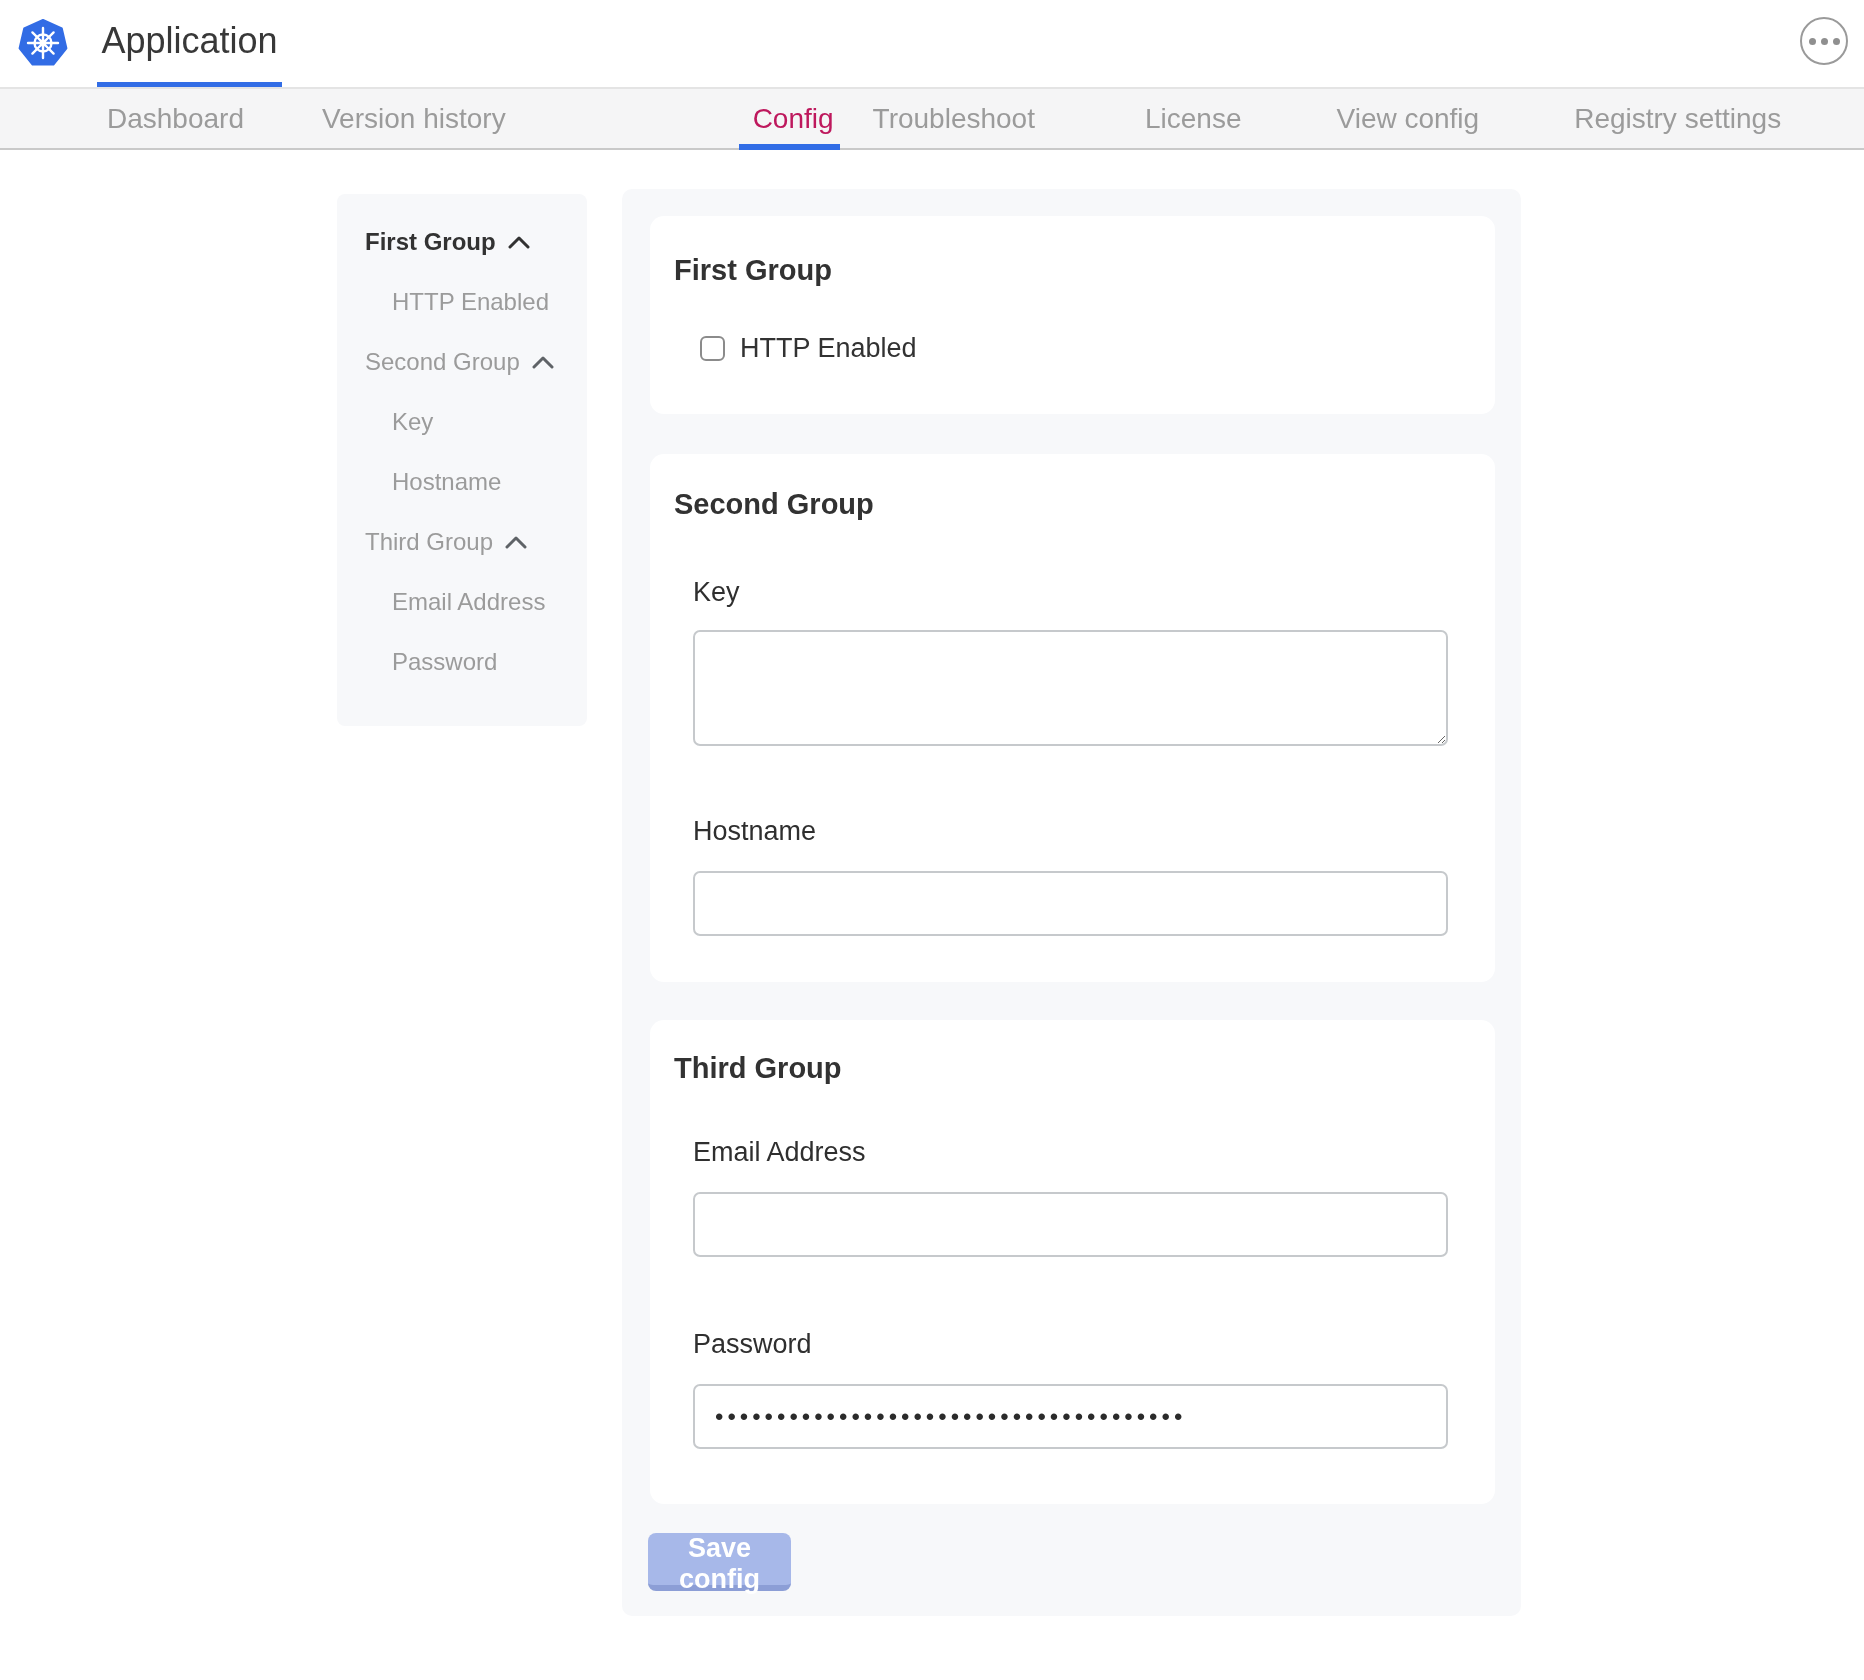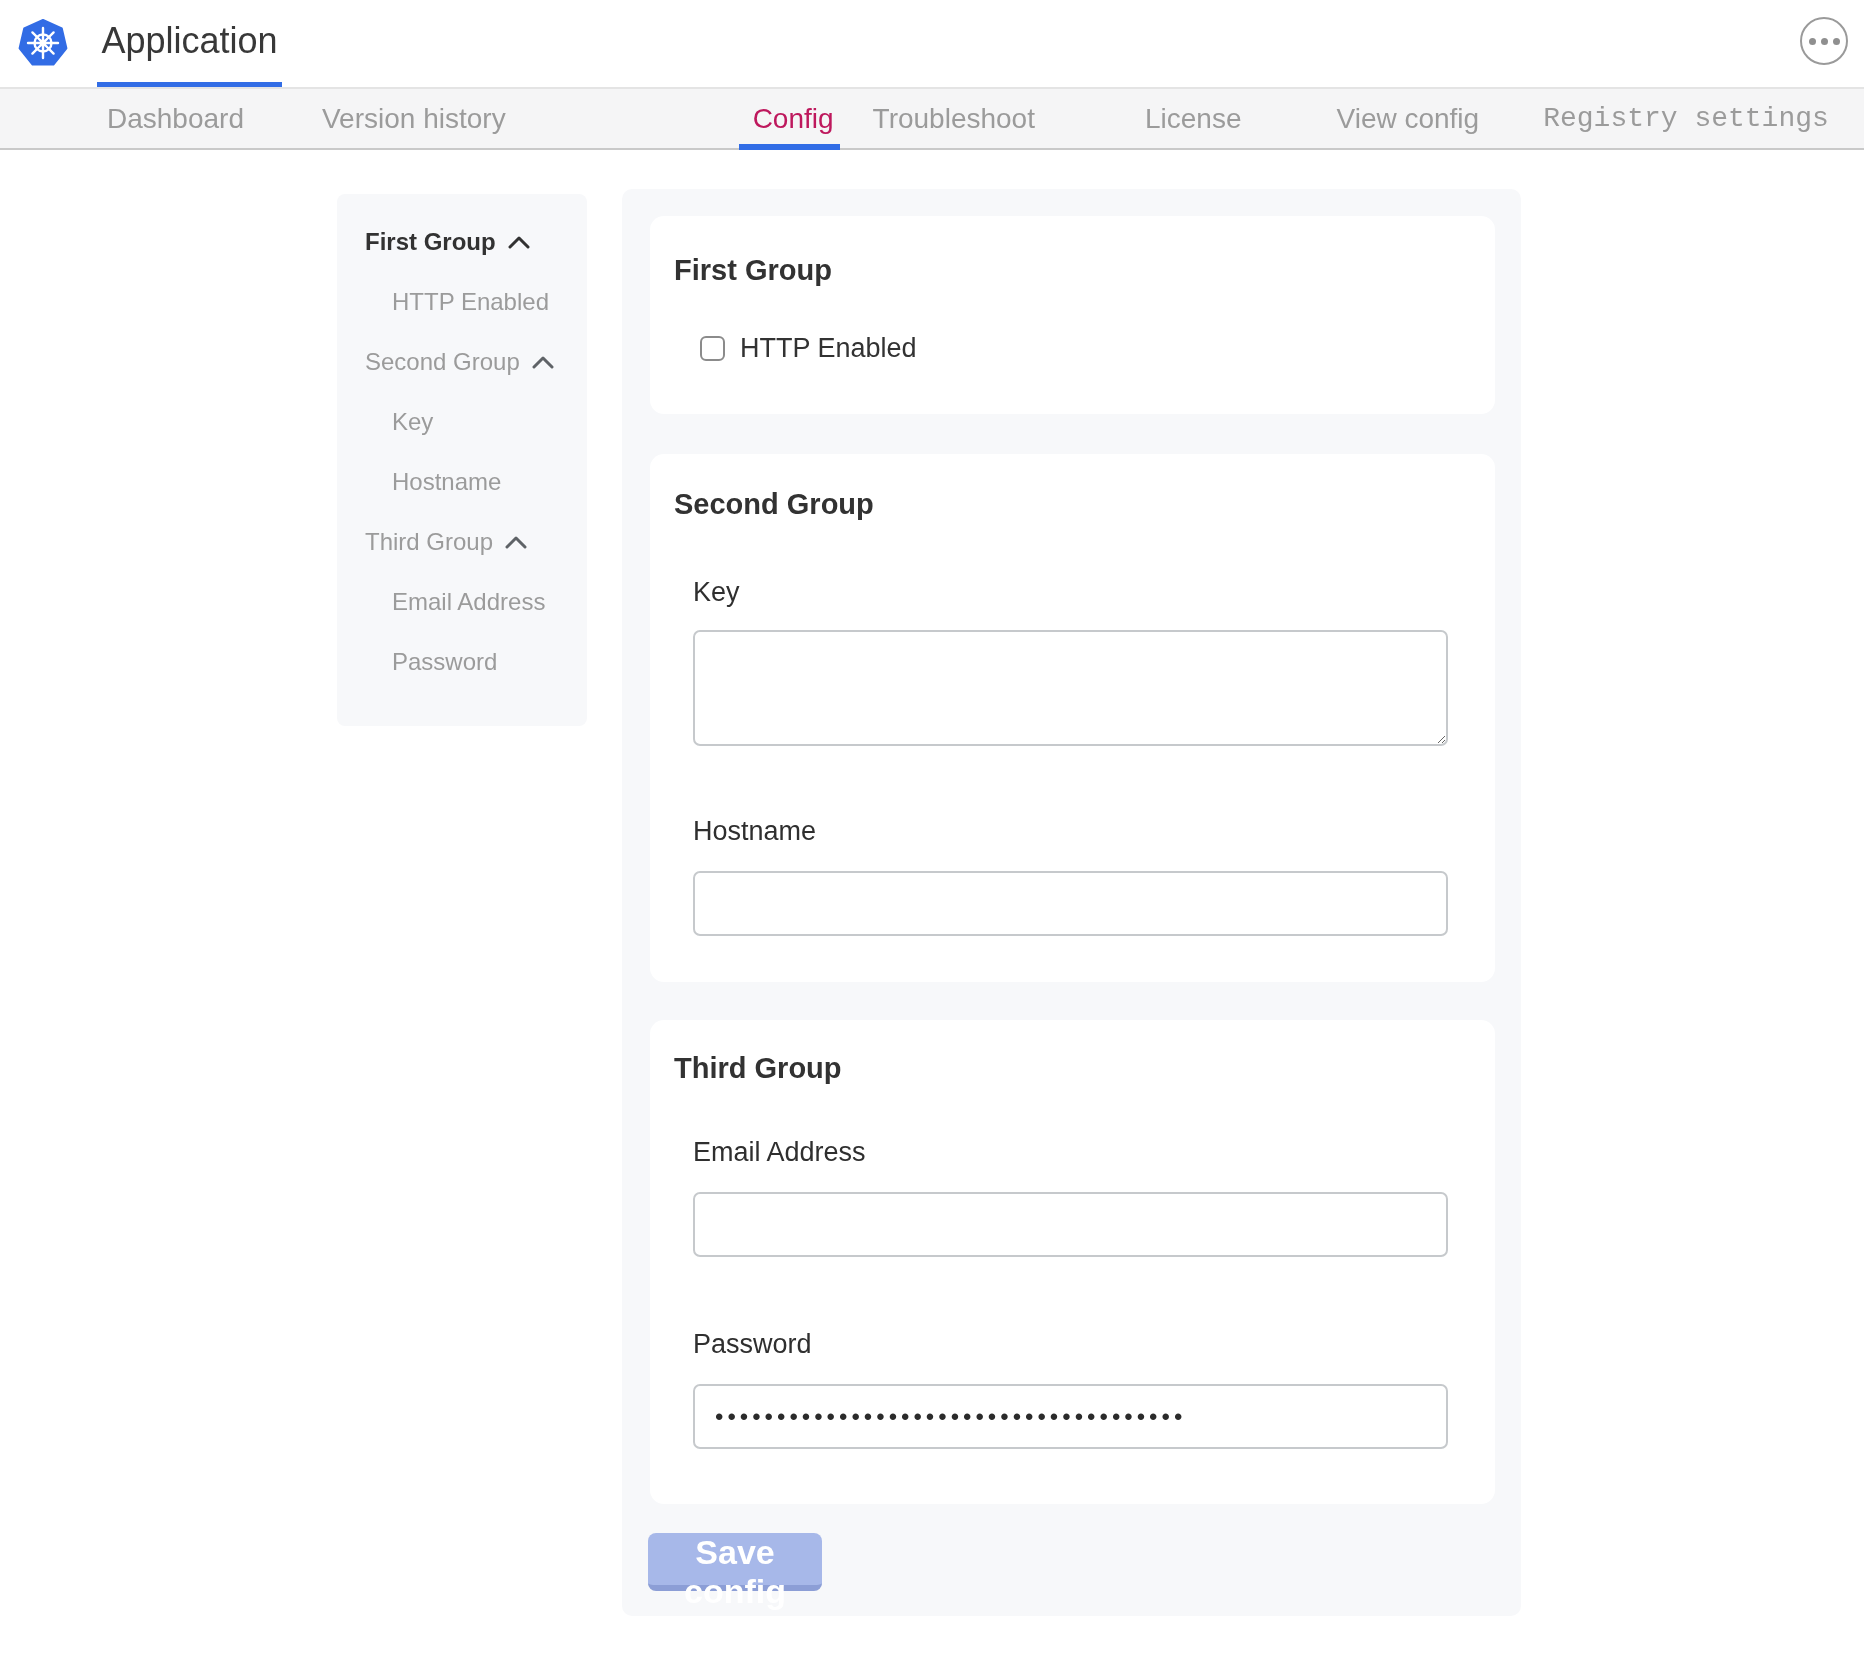--- a/index.html
+++ b/index.html
@@ -22,21 +22,21 @@
   .nav { height: 61px; background: #f5f5f6; border-bottom: 2px solid #c9c9c9;
     display: flex; align-items: center; }
   .tab { font-size: 28px; color: #9b9b9b; position: relative; height: 100%;
     display: flex; align-items: center; cursor: pointer; white-space: nowrap; }
   .tab.t0 { margin-left: 107px; }
   .tab.t1 { margin-left: 78px; }
   .tab.t2 { margin-left: 247px; }
   .tab.t3 { margin-left: 39px; }
   .tab.t4 { margin-left: 110px; }
   .tab.t5 { margin-left: 95px; }
-  .tab.t6 { margin-left: 64px; font-family: Liberation Mono, monospace; }
+  .tab.t6 { margin-left: 95px; }
   .tab.active { color: #be185d; }
   .tab.active::after { content: ""; position: absolute; left: -14px; right: -6px;
     bottom: -2px; height: 6px; background: #326de6; }
 
   
   .content { position: relative; height: 1526px; }
 
   .side-nav { position: absolute; left: 337px; top: 44px; width: 250px;
     background: #f7f8fa; border-radius: 8px; padding: 18px 0 34px 0; }
   .side-row { font-size: 24px; padding: 16px 0; display: flex; align-items: center; cursor: pointer; }
@@ -65,23 +65,23 @@
   .mt52 { margin-top: 52px; } .mt72 { margin-top: 72px; }
 
   .t-input, .t-area { display: block; margin: 24px 0 0 19px; width: 755px;
     border: 2px solid #c6c9cc; border-radius: 7px; background: #fff;
     font-family: "Liberation Sans", sans-serif; font-size: 26px; color: #2b2b2b;
     padding: 0 20px; outline: none; }
   .t-input { height: 65px; }
   .t-area { margin-top: 22px; height: 116px; resize: both; padding: 12px 20px; }
   .pw { font-size: 24px; letter-spacing: 4px; }
 
-  .save-btn { display: block; margin: 29px 0 0 26px; width: 174px; height: 58px;
+  .save-btn { display: block; margin: 29px 0 0 26px; width: 143px; height: 58px;
     background: #a7b8e9; border: none; border-bottom: 6px solid #8c9ed6;
-    border-radius: 8px; color: #ffffff; font-weight: bold; font-size: 34px;
+    border-radius: 8px; color: #ffffff; font-weight: bold; font-size: 27px;
     font-family: "Liberation Sans", sans-serif; cursor: pointer; }
 </style>
 </head>
 <body>
 
 <div class="header">
   <svg class="logo" viewBox="0 0 50 48">
     <polygon points="25,1 43.8,9.5 48.4,29.3 35.4,45.6 14.6,45.6 1.6,29.3 6.2,9.5" fill="#326ce5" stroke="#326ce5" stroke-width="2" stroke-linejoin="round"></polygon>
     <g stroke="#ffffff" stroke-width="2.4" stroke-linecap="round">
       <circle cx="25" cy="24" r="8.5" fill="none"></circle>

